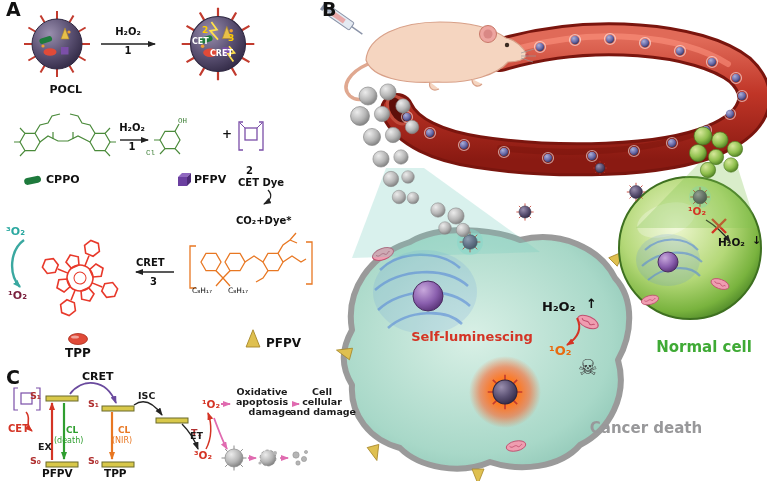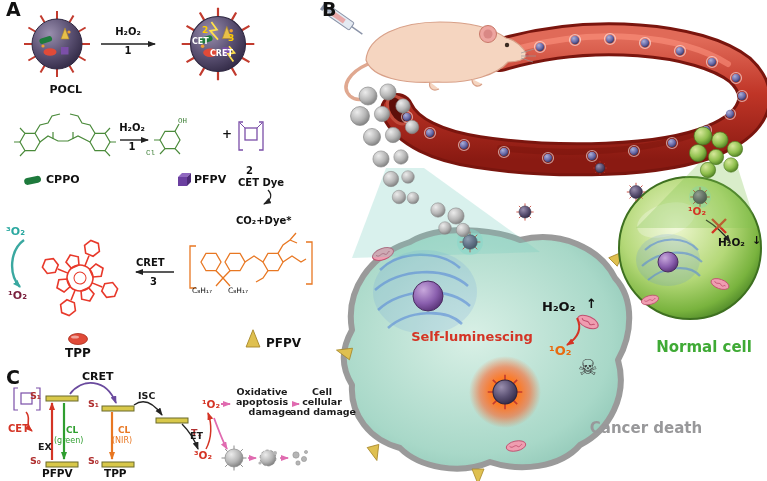--- a/index.html
+++ b/index.html
@@ -434,21 +434,21 @@
 <div class="lbl ch" style="left:752px;top:235px;font-size:11px">↓</div>
 <div class="lbl b15 greentxt c" style="left:644px;top:340px;width:120px">Normal cell</div>
 <div class="lbl b15 graytxt c" style="left:586px;top:421px;width:120px">Cancer death</div>
 
 <div class="lbl pl" style="left:6px;top:368px">C</div>
 <div class="lbl ch red" style="left:8px;top:424px">CET</div>
 <div class="lbl lev" style="left:30px;top:391px">S₁</div>
 <div class="lbl lev" style="left:30px;top:456px">S₀</div>
 <div class="lbl blk9" style="left:38px;top:442px">EX</div>
 <div class="lbl ch9 green" style="left:66px;top:426px">CL</div>
-<div class="lbl green" style="left:54px;top:437px;font-size:8px">(green)</div>
+<div class="lbl green" style="left:54px;top:437px;font-size:8px">(death)</div>
 <div class="lbl nm" style="left:82px;top:371px">CRET</div>
 <div class="lbl lev" style="left:88px;top:399px">S₁</div>
 <div class="lbl blk9" style="left:138px;top:391px">ISC</div>
 <div class="lbl lev" style="left:191px;top:428px">T₁</div>
 <div class="lbl ch9 orange" style="left:118px;top:426px">CL</div>
 <div class="lbl orange" style="left:112px;top:437px;font-size:8px">(NIR)</div>
 <div class="lbl blk9" style="left:190px;top:431px">ET</div>
 <div class="lbl lev" style="left:88px;top:456px">S₀</div>
 <div class="lbl ch" style="left:42px;top:468px;font-size:10.5px">PFPV</div>
 <div class="lbl ch" style="left:104px;top:468px;font-size:10.5px">TPP</div>

